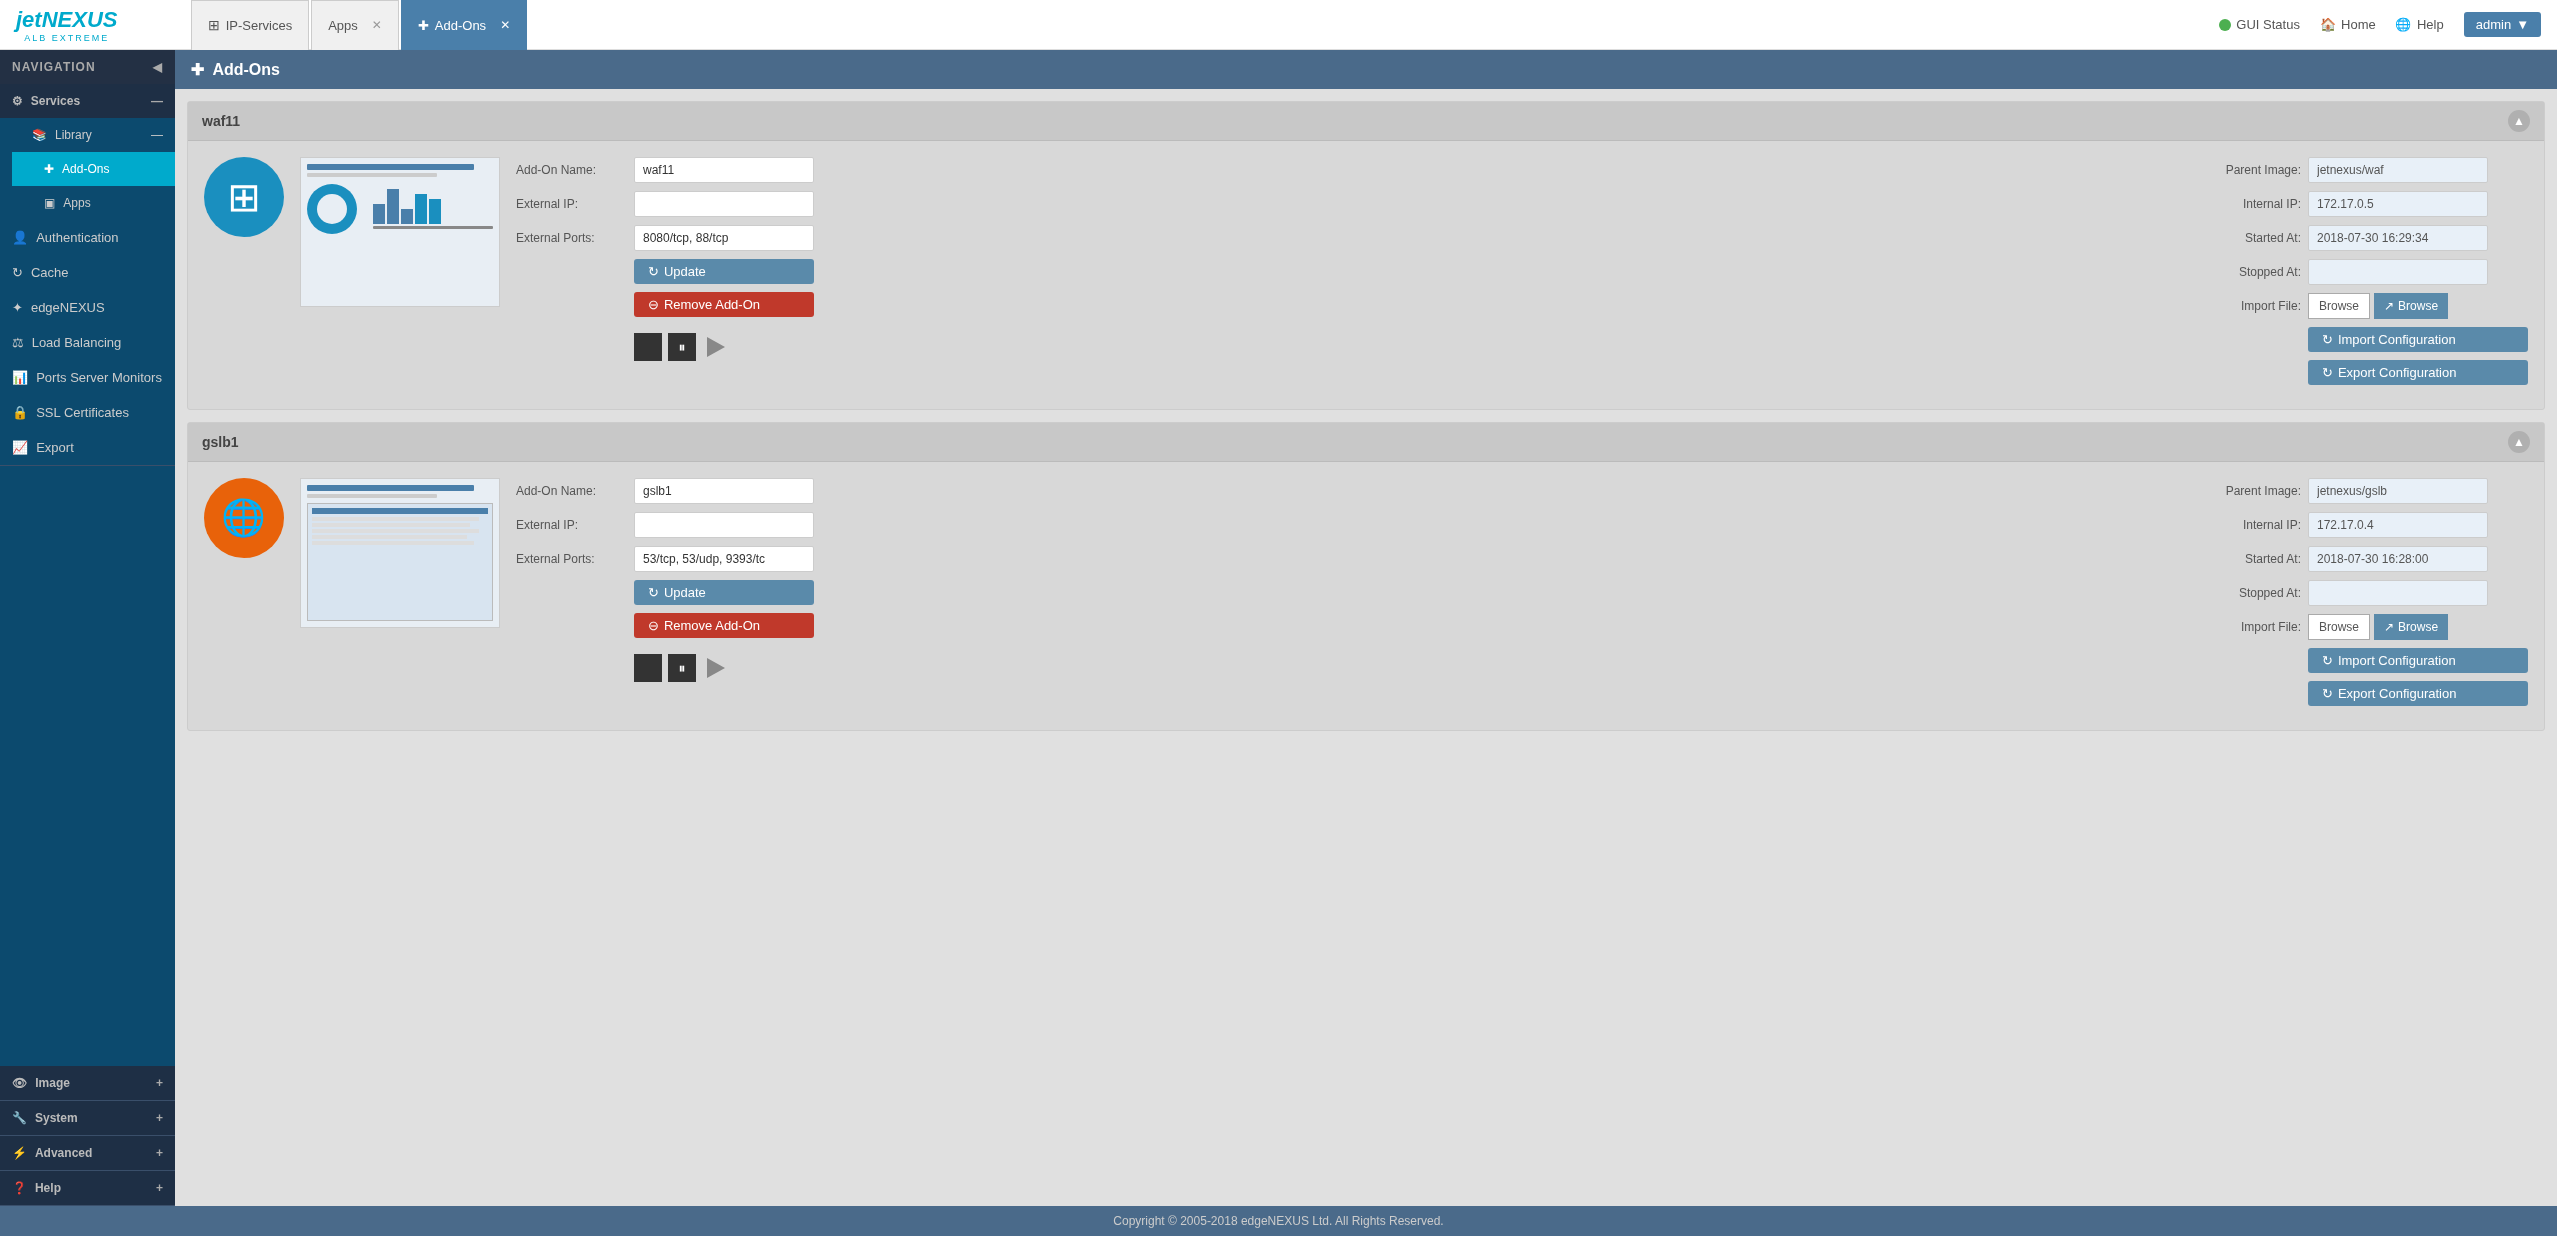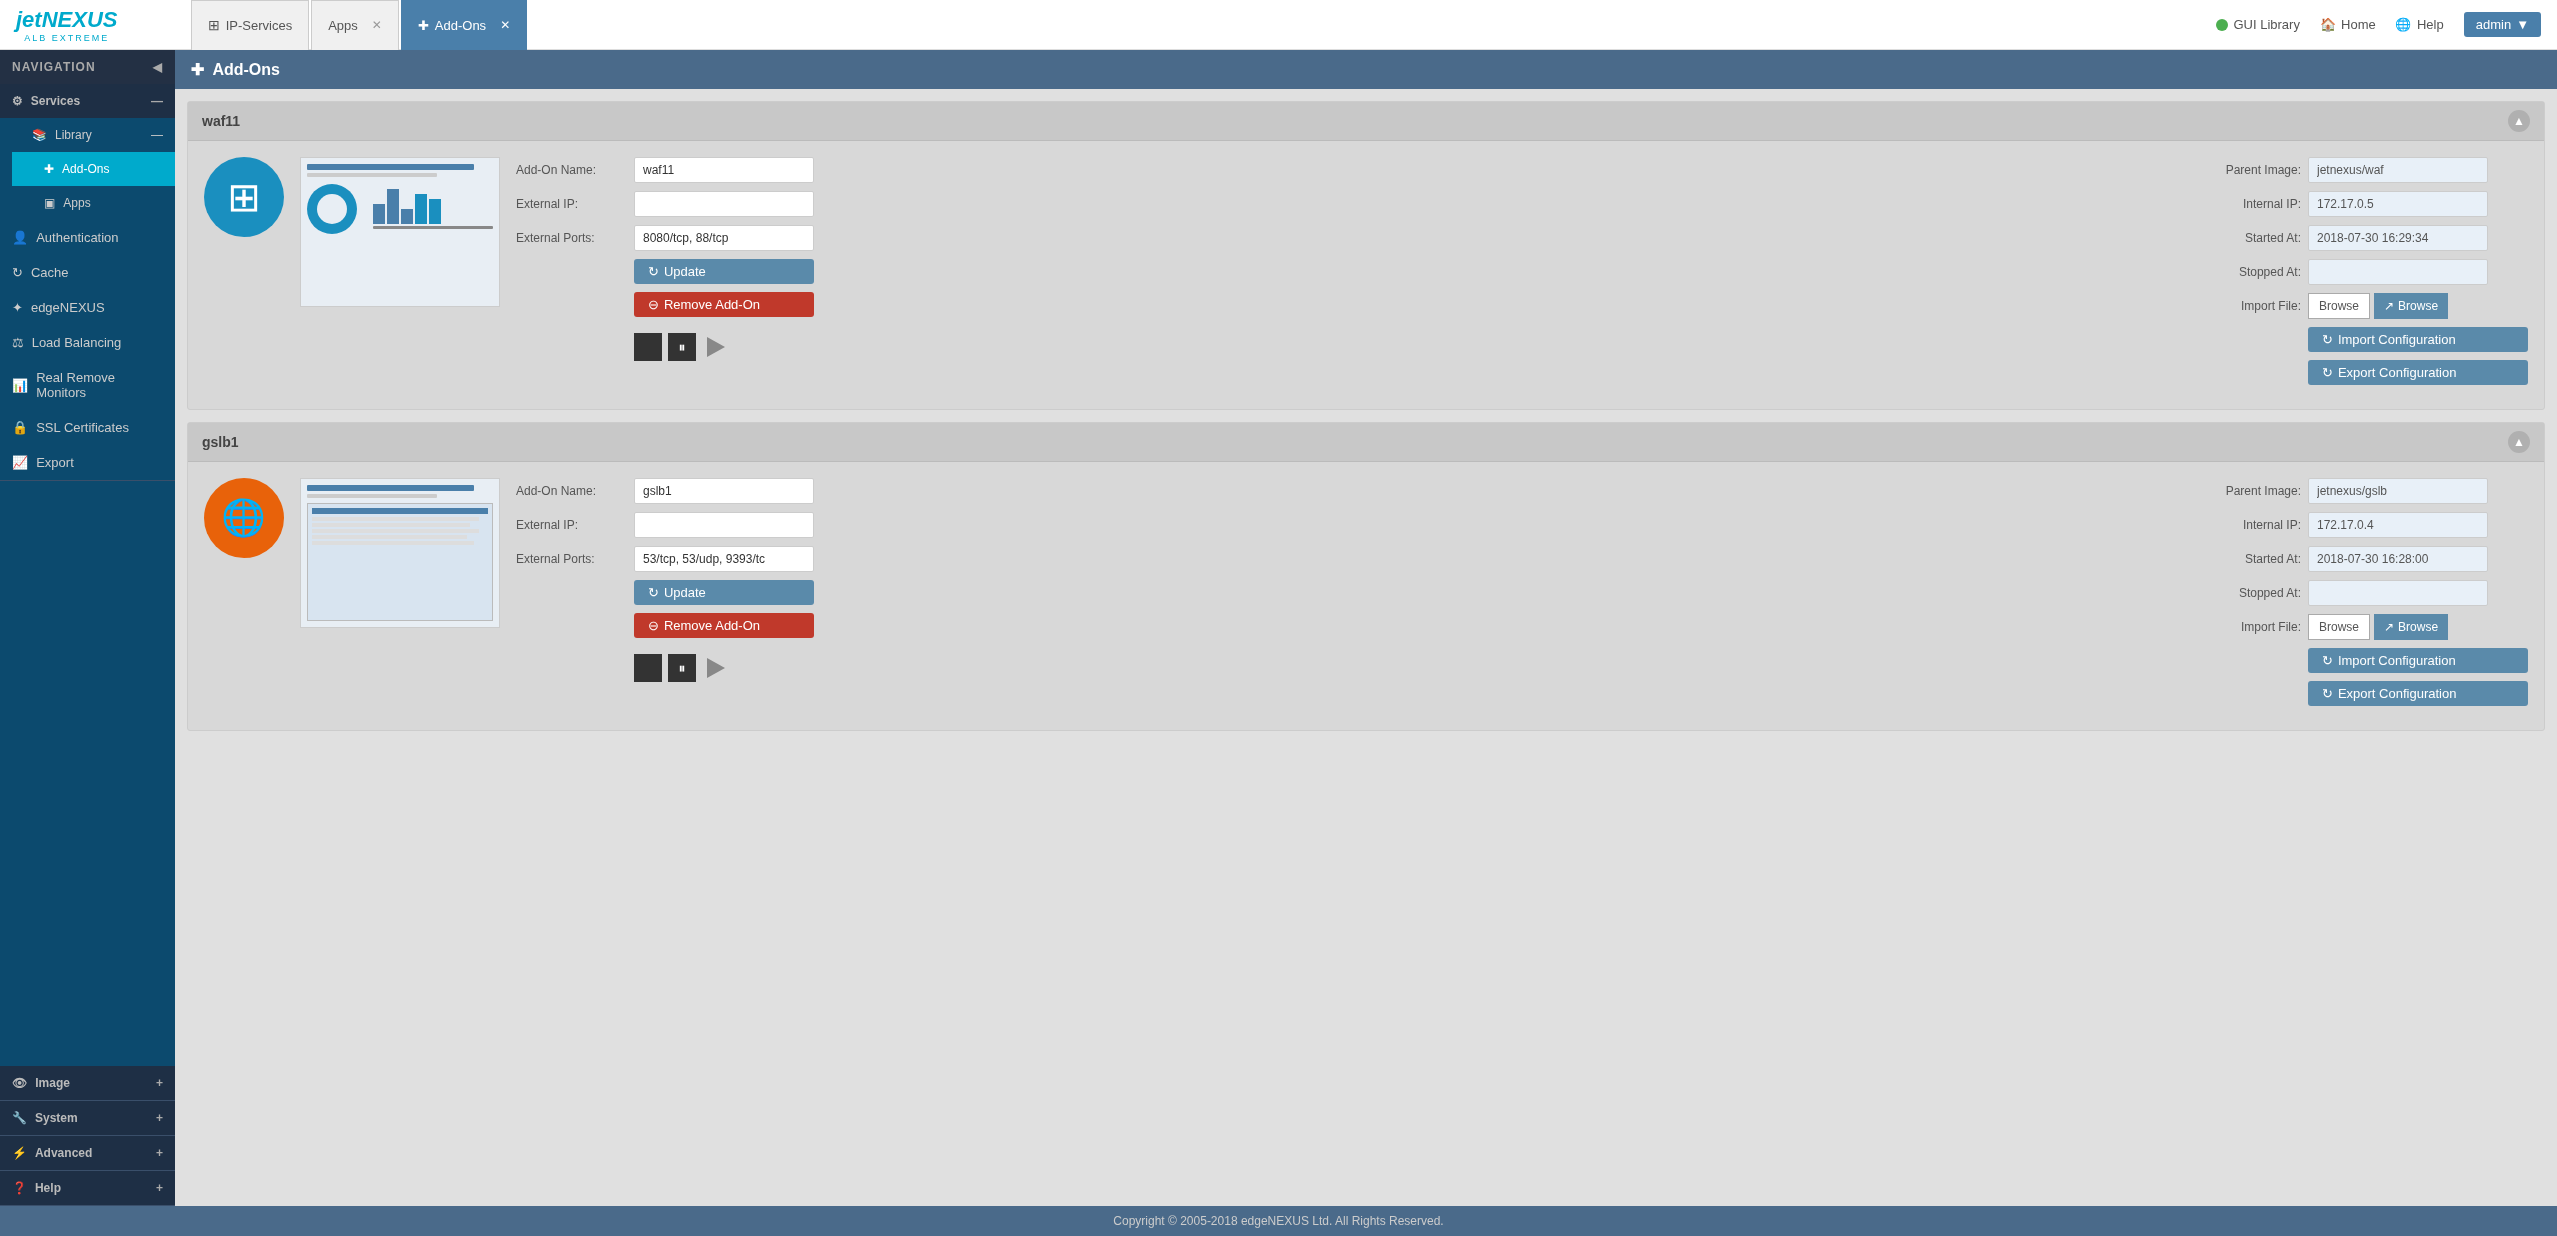--- a/index.html
+++ b/index.html
@@ -112,21 +112,21 @@
         <span>✚</span>
         <span>Add-Ons</span>
         <span class="tab-close">✕</span>
       </div>
     </div>
   </div>
 
   <div class="top-bar-right">
     <div class="top-right-item">
       <span class="gui-status-dot"></span>
-      <span>GUI Library</span>
+      <span>GUI Status</span>
     </div>
     <div class="top-right-item">
       <span>🏠</span>
       <span>Home</span>
     </div>
     <div class="top-right-item">
       <span>🌐</span>
       <span>Help</span>
     </div>
     <button class="admin-btn">
@@ -180,21 +180,21 @@
       <div class="sidebar-item">
         <span>✦</span>
         <span>edgeNEXUS</span>
       </div>
       <div class="sidebar-item">
         <span>⚖</span>
         <span>Load Balancing</span>
       </div>
       <div class="sidebar-item">
         <span>📊</span>
-        <span>Real Remove Monitors</span>
+        <span>Ports Server Monitors</span>
       </div>
       <div class="sidebar-item">
         <span>🔒</span>
         <span>SSL Certificates</span>
       </div>
       <div class="sidebar-item">
         <span>📈</span>
         <span>Export</span>
       </div>
     </div>

